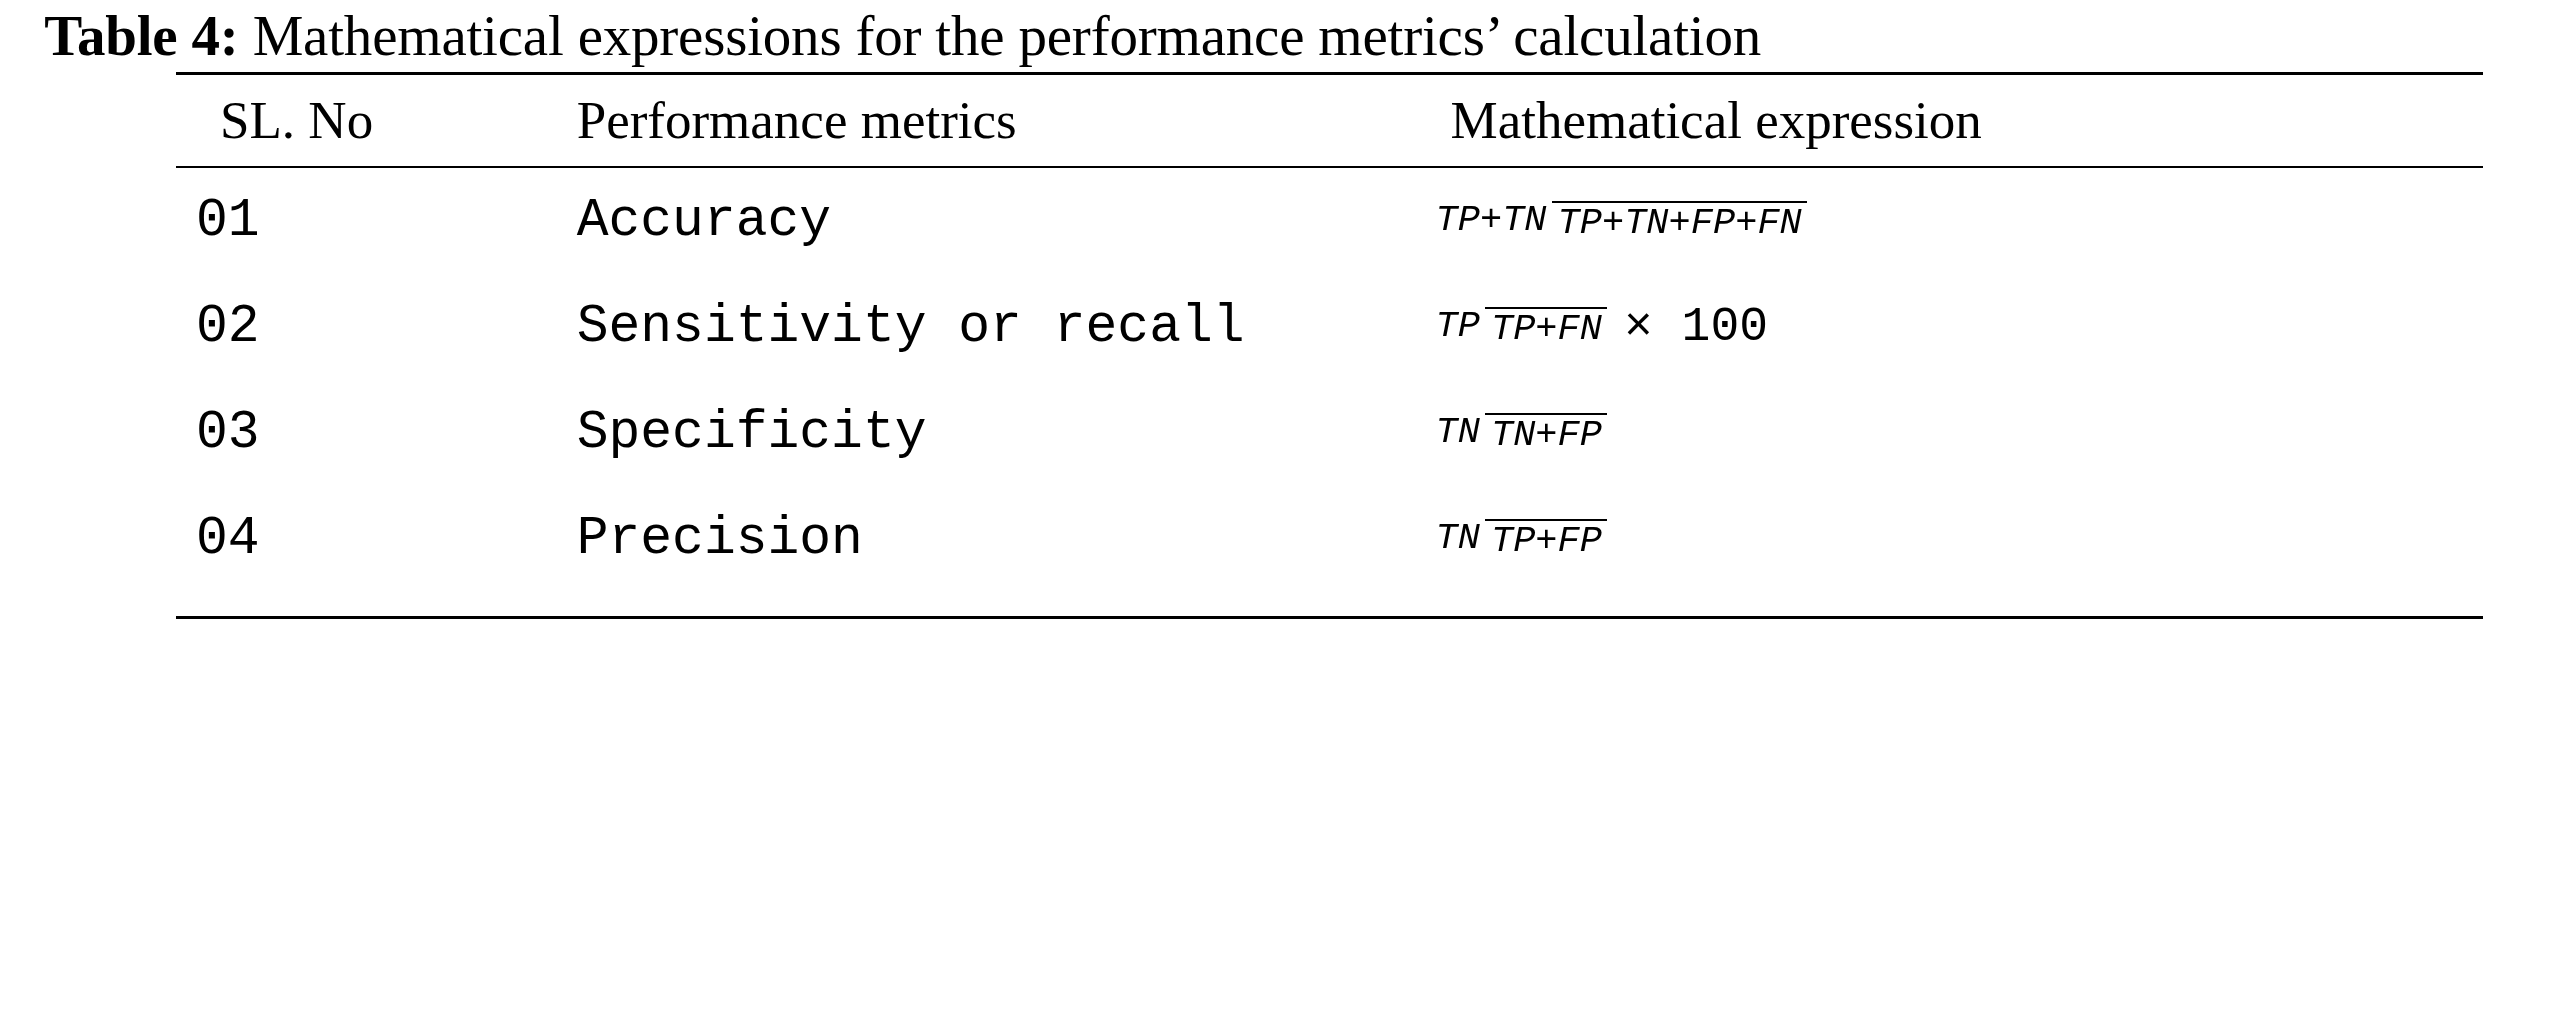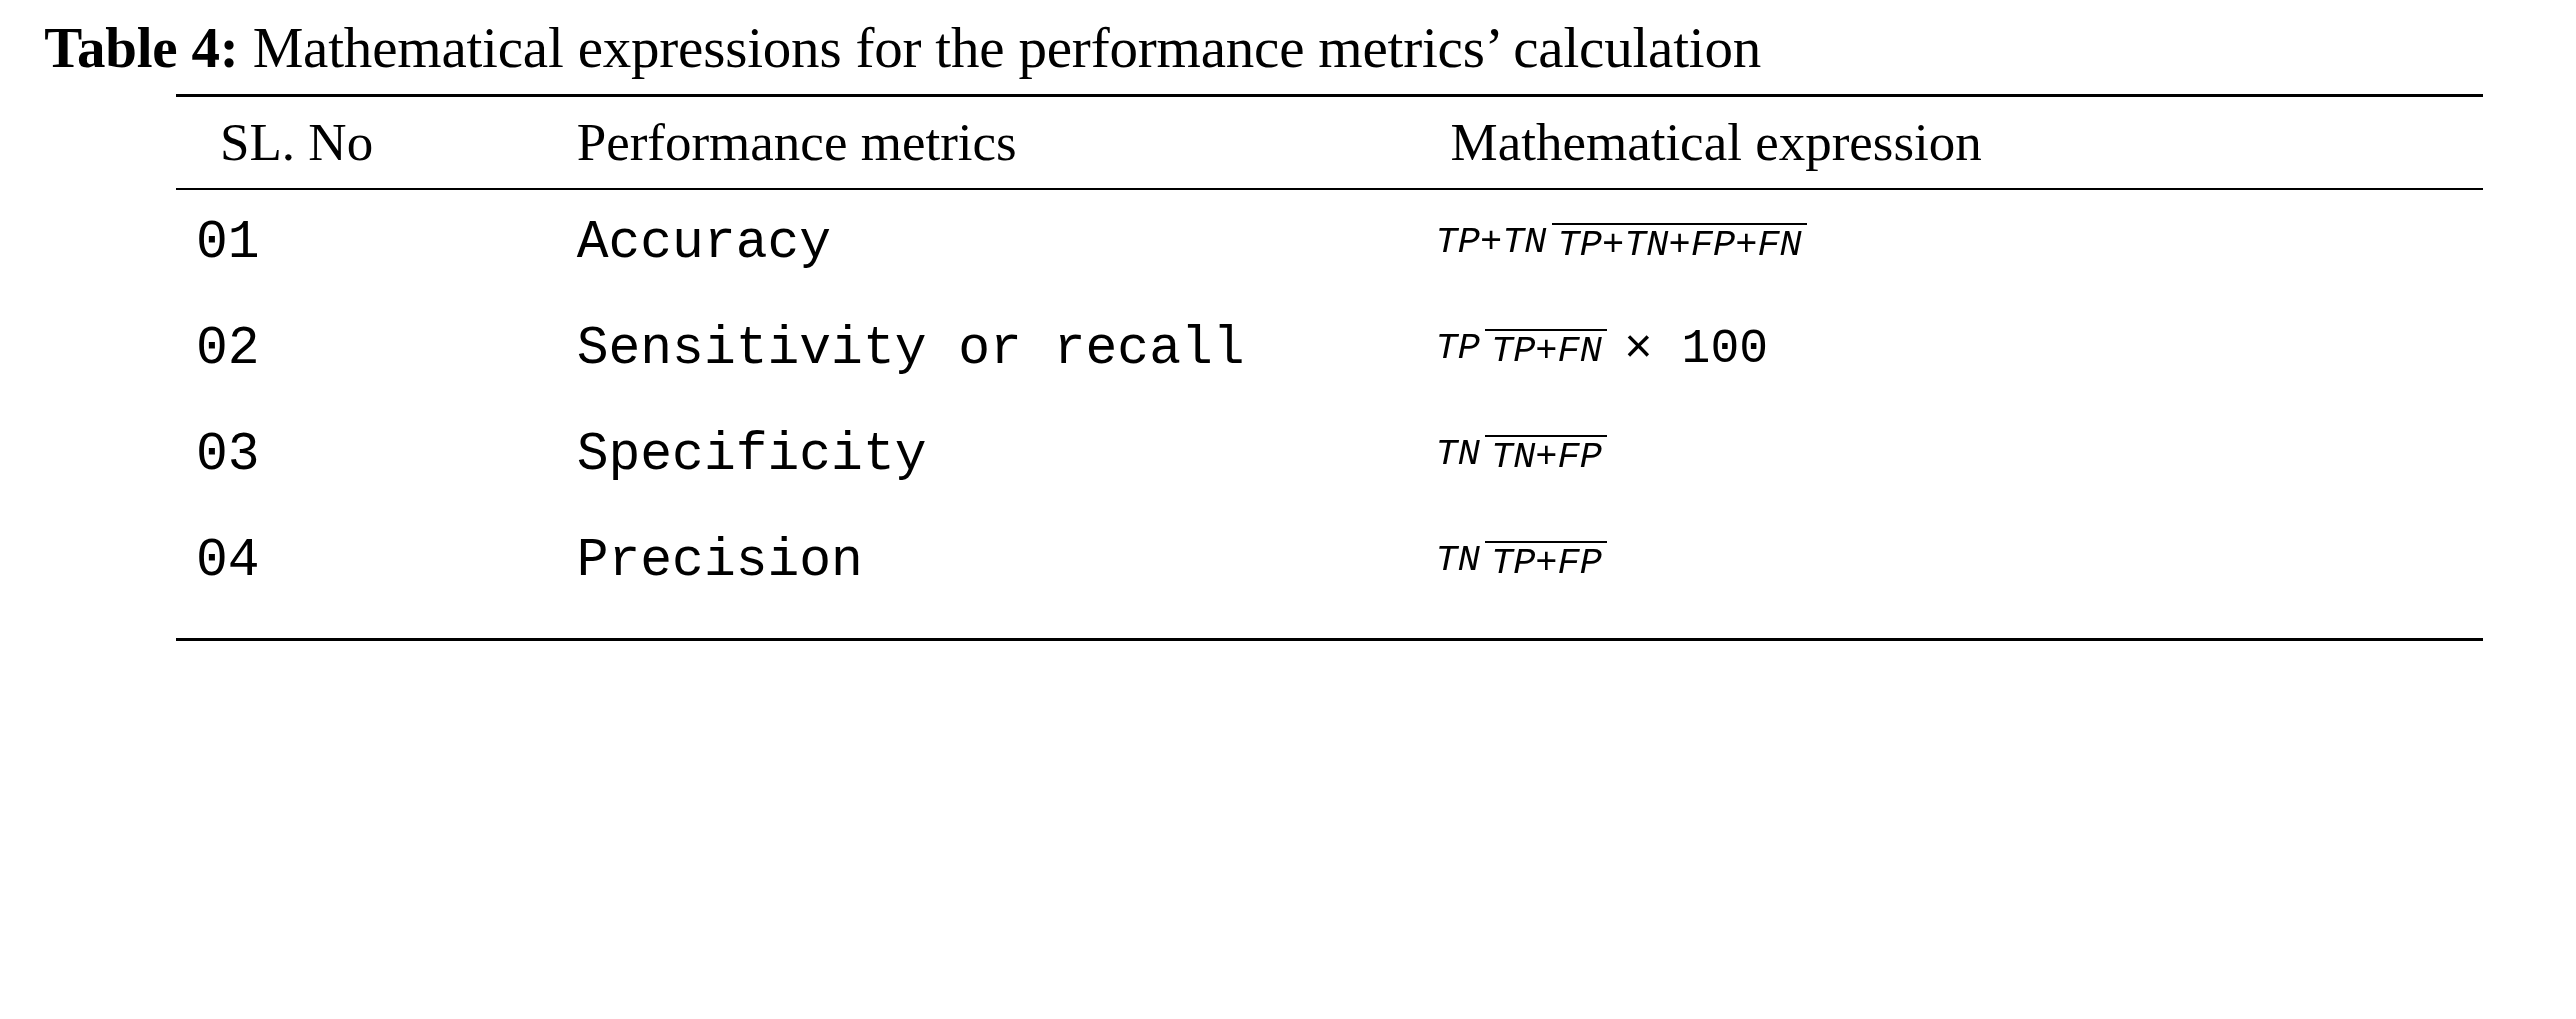--- a/index.html
+++ b/index.html
@@ -13,21 +13,21 @@
     font-family: "Liberation Serif", serif;
     color: #000000;
     overflow: hidden;
   }
 
   .page {
     position: relative;
     width: 2576px;
     height: 764px;
     box-sizing: border-box;
-    padding: 12px 37px;
+    padding: 0 37px;
   }
 
   
   .caption {
     font-family: "Liberation Serif", serif;
     font-size: 57px;
     line-height: 1.0;
     white-space: nowrap;
     padding-top: 7.3px;
     padding-left: 7.3px;
@@ -35,21 +35,21 @@
   }
   .caption .cap-label {
     font-weight: bold;
   }
   .caption .cap-text {
     font-weight: normal;
   }
 
   
   .table-wrap {
-    margin-top: 18px;
+    margin-top: 8px;
     margin-left: 139px;
     width: 2307px;
   }
   .rule {
     height: 0;
     border-top: 3.7px solid #000;
     width: 100%;
   }
   .rule-thin {
     height: 0;

